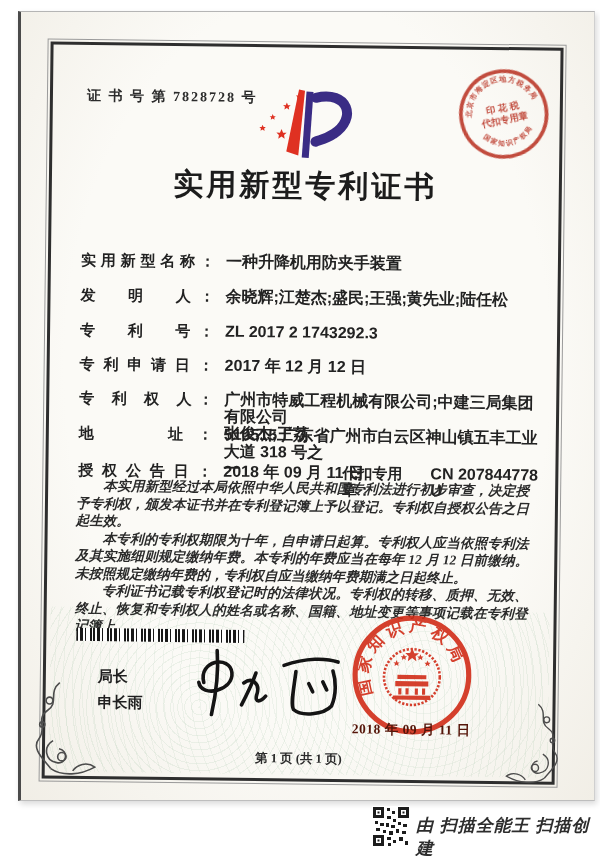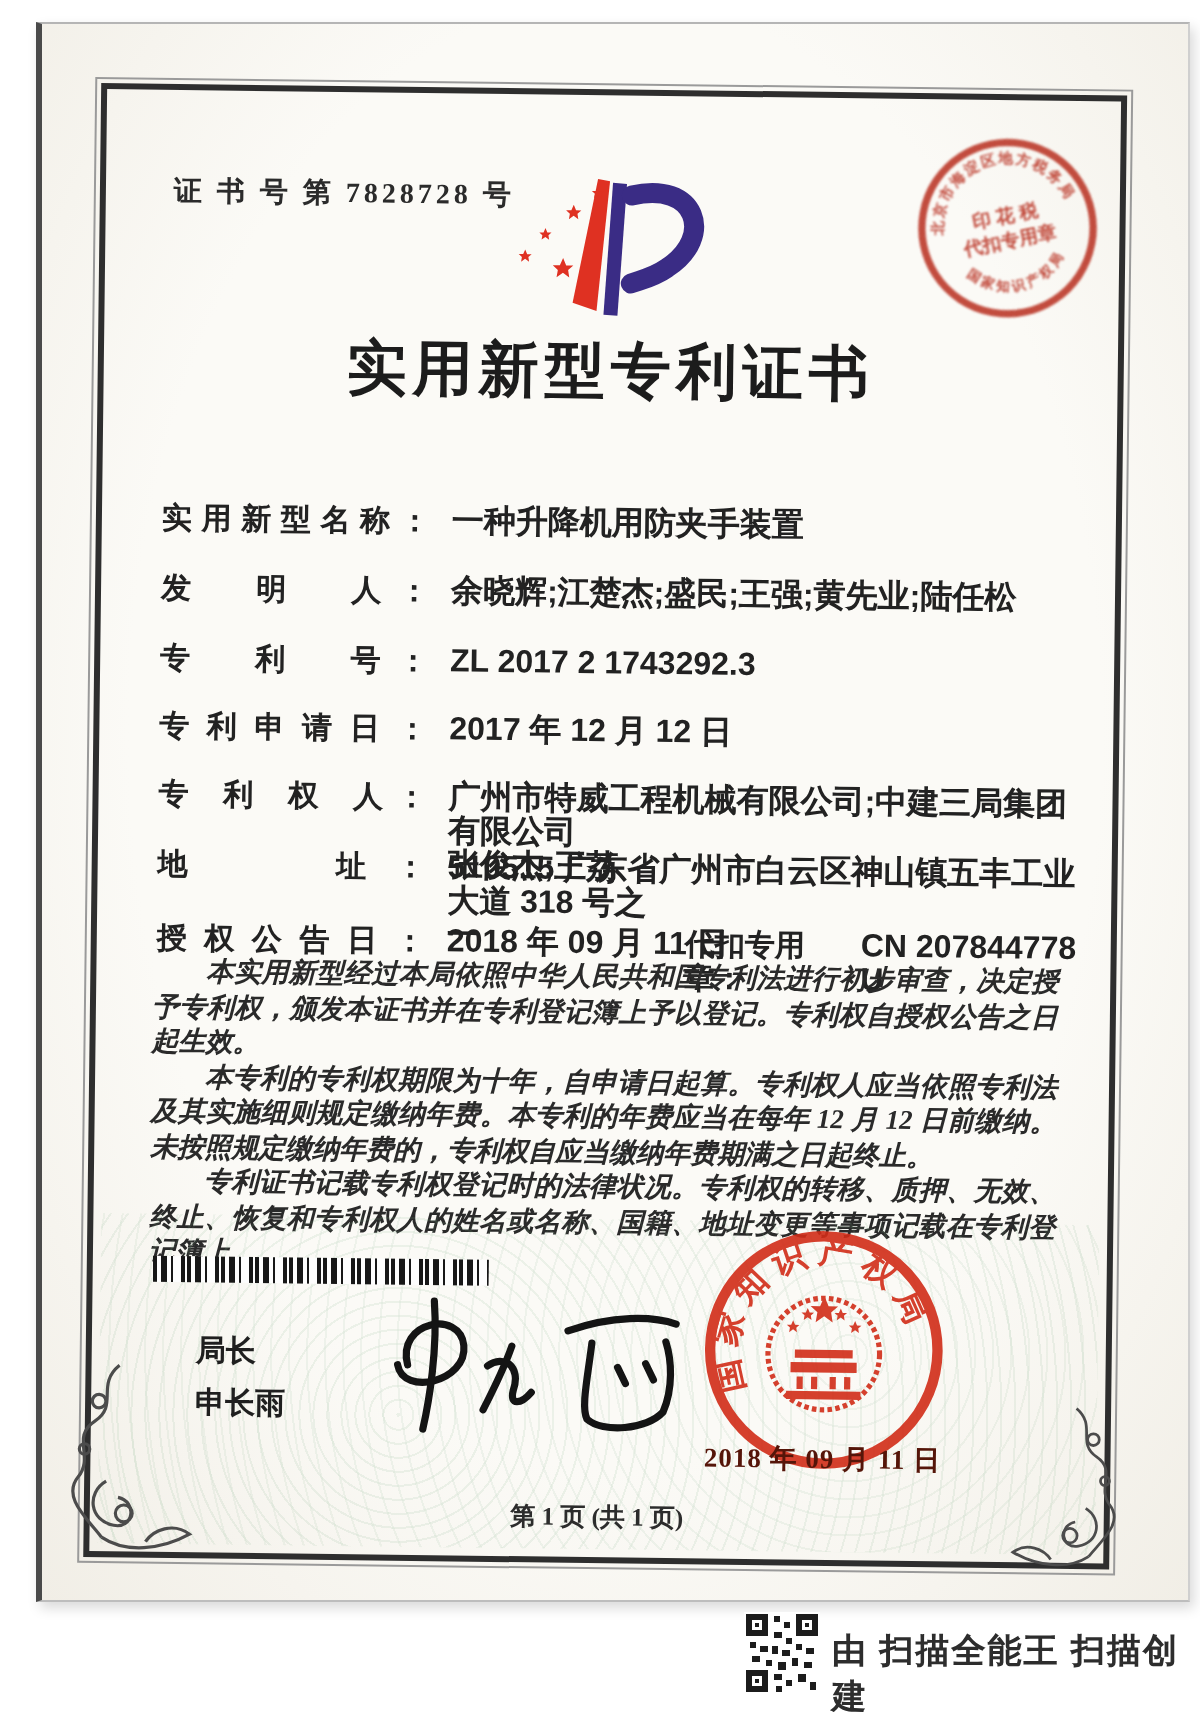--- a/index.html
+++ b/index.html
@@ -61,21 +61,21 @@
   .taxseal{position:absolute;left:404px;top:17px;transform:rotate(-12deg);
            filter:blur(.4px);opacity:.9;}
 
   .flourish{position:absolute;}
   .fl-bl{left:-16px;top:636px;}
   .fl-br{left:446px;top:652px;transform:scaleX(-1);}
 
   .pagefoot{position:absolute;left:0;top:703px;width:100%;text-align:center;
             font-family:"Liberation Serif",serif;font-size:12.5px;font-weight:700;color:#2c2c2c;}
 
-  .scanrow{position:absolute;left:0px;top:804px;width:600px;height:46px;}
+  .scanrow{position:absolute;left:0px;top:804px;width:600px;height:46px;font-style:italic;}
   .scanrow .qr{position:absolute;left:372px;top:2px;}
   .scanrow .note{position:absolute;left:416px;top:10px;font-size:17px;font-weight:700;
                  color:#2d2d2d;letter-spacing:1px;}
 </style>
 </head>
 <body>
 
 <div class="photo">
   <div class="frame">
 

